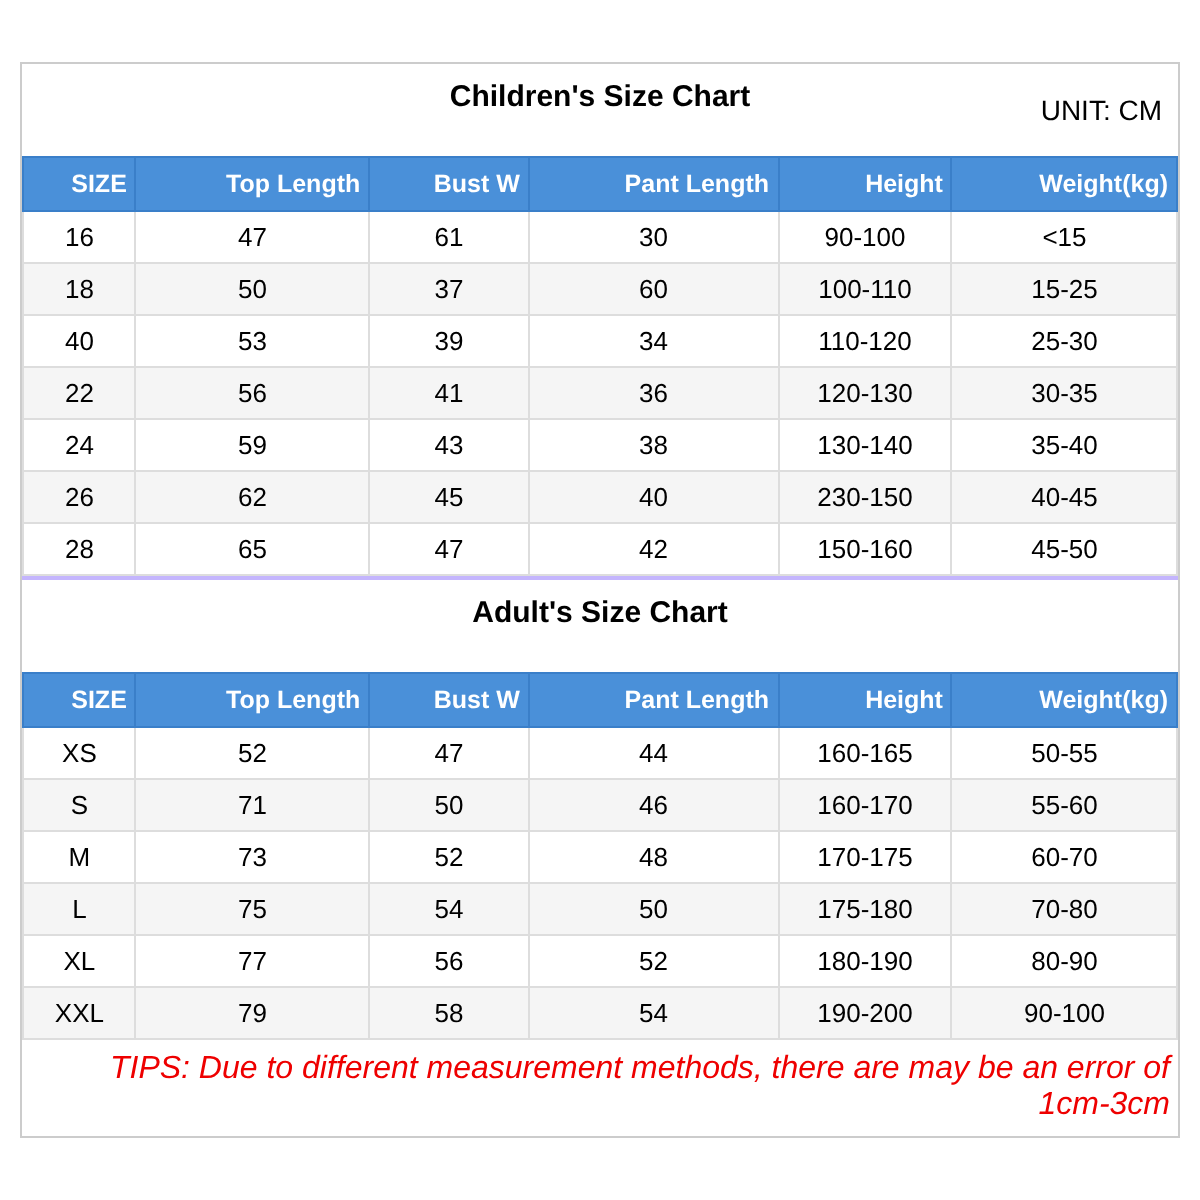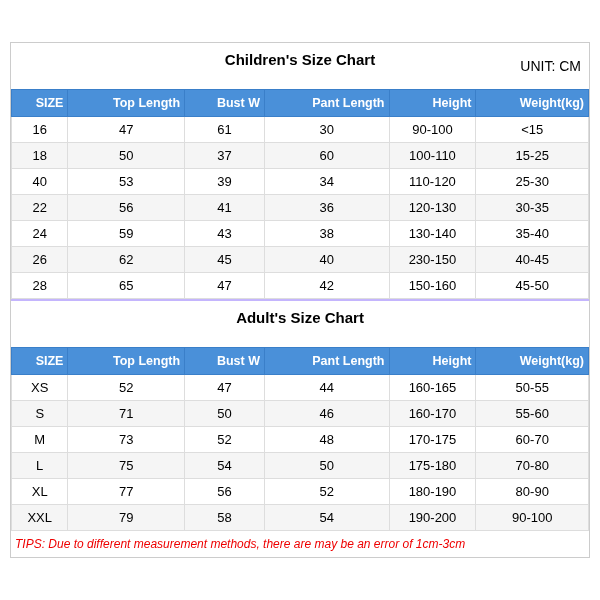--- a/index.html
+++ b/index.html
@@ -58,23 +58,23 @@
     tbody td {
       padding: 5px 4px;
       text-align: center;
       border: 1px solid #ddd;
       font-size: 13px;
     }
     tbody td:first-child {
       font-weight: normal;
     }
     .tips {
-      text-align: left;
+      text-align: right;
       padding: 6px 4px;
-      font-size: 12px;
+      font-size: 16px;
       color: #e00;
       font-style: italic;
     }
     .section-divider {
       border-top: 2px solid #c4b5fd;
     }
   </style>
 </head>
 <body>
 

